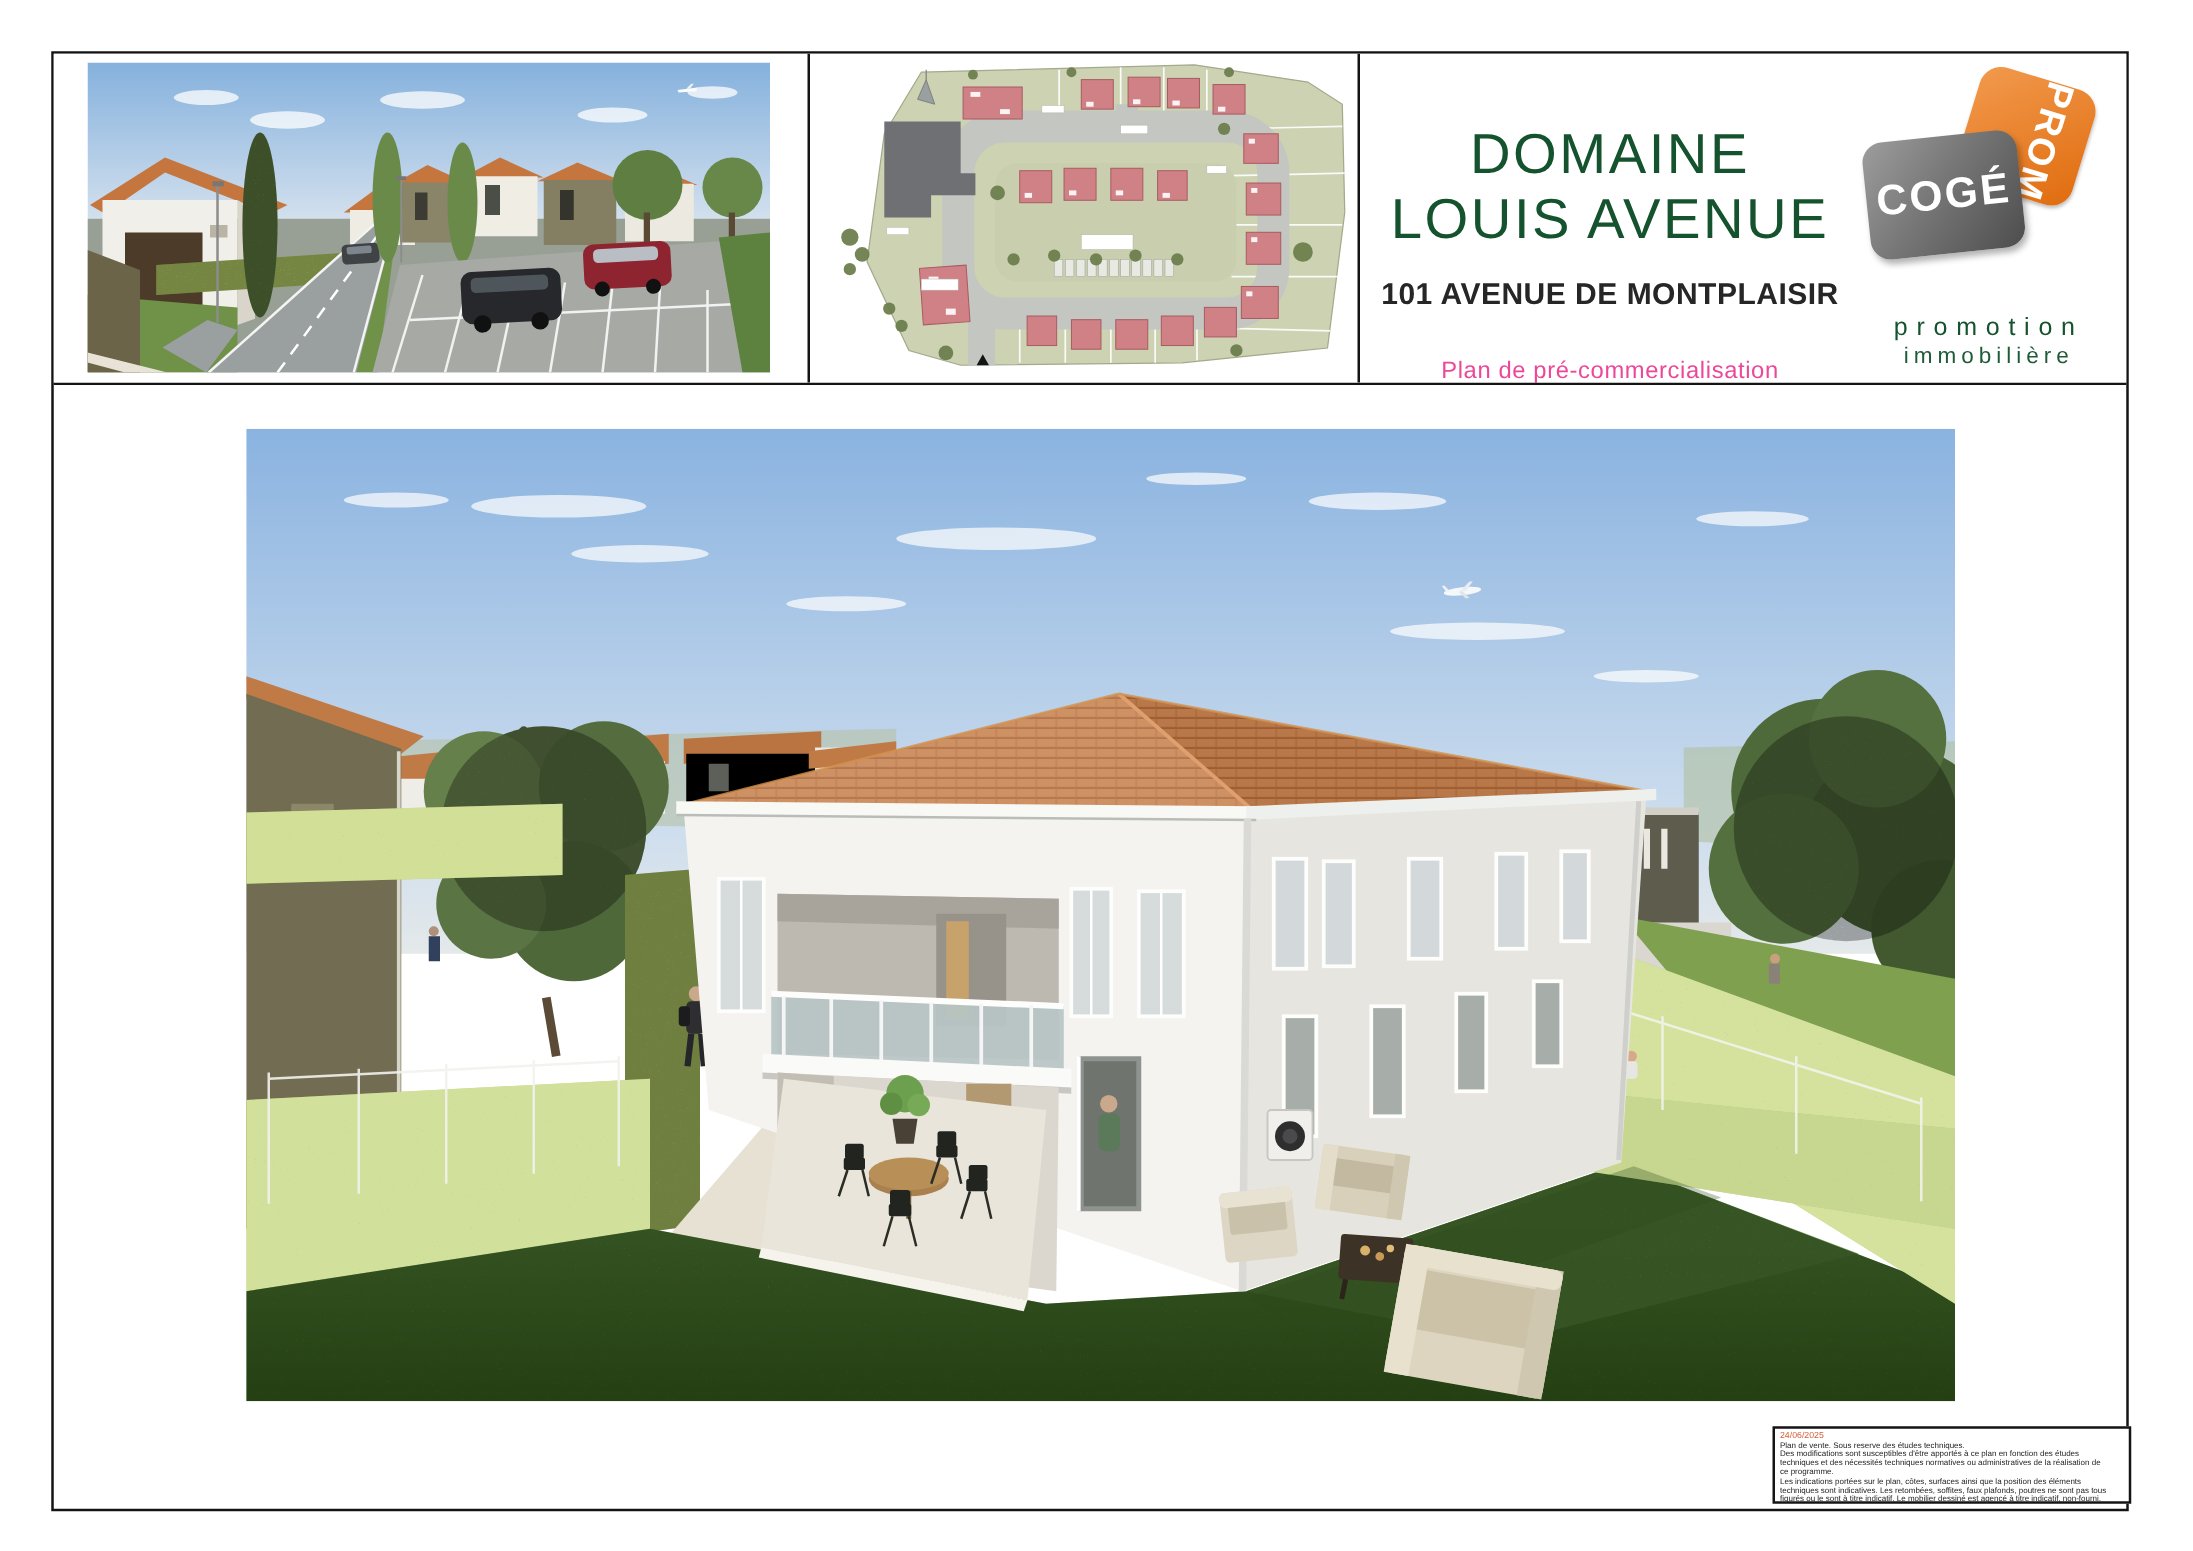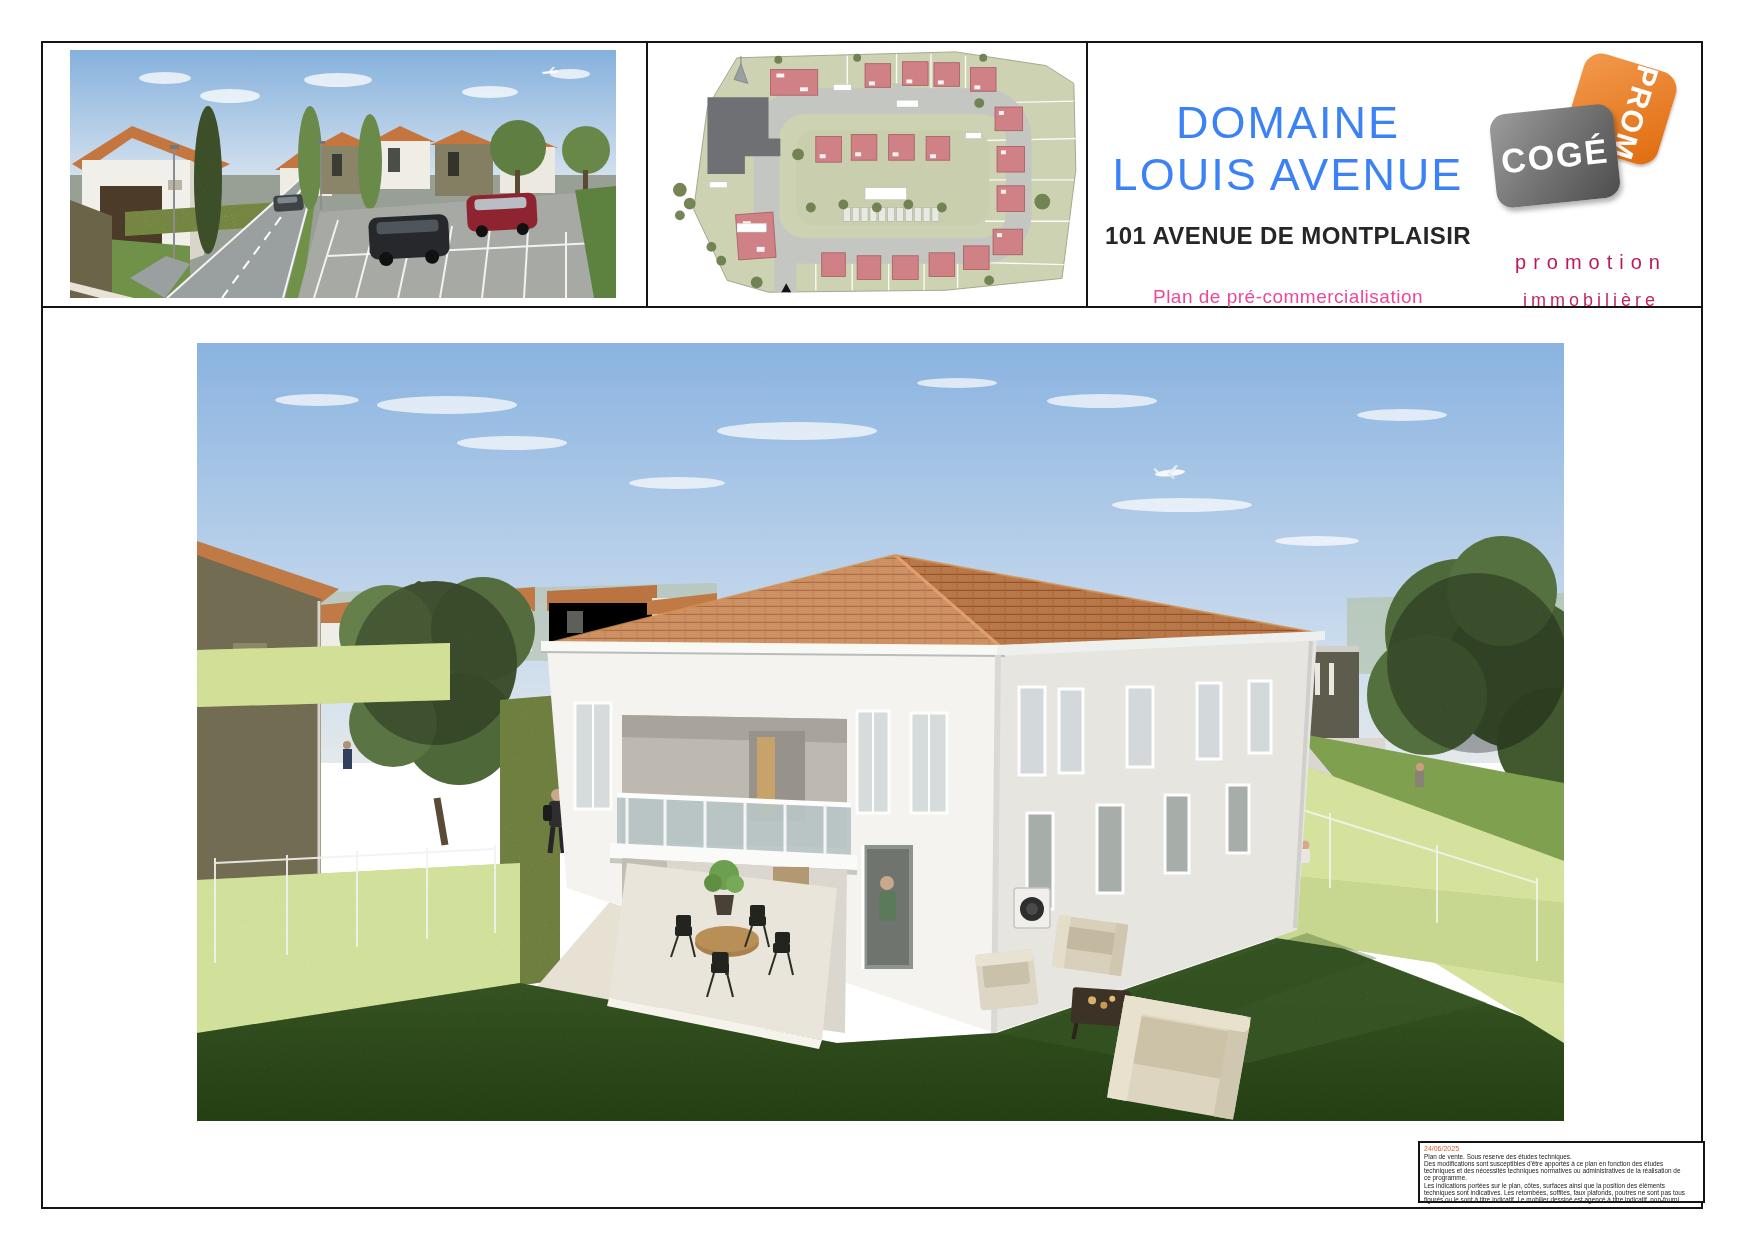--- a/index.html
+++ b/index.html
@@ -5,36 +5,36 @@
   html,body{margin:0;padding:0;background:#fff;width:1754px;height:1241px;overflow:hidden;
     font-family:"Liberation Sans","DejaVu Sans",sans-serif;}
   .frame{position:absolute;left:41px;top:41px;width:1662px;height:1168px;border:2px solid #141414;box-sizing:border-box;background:#fff;}
   .top-band{position:absolute;left:0;top:0;width:100%;height:265px;border-bottom:2px solid #141414;display:flex;box-sizing:border-box;}
   .panel-street{width:605px;border-right:2px solid #141414;position:relative;box-sizing:border-box;background:#fff;}
   .panel-plan{width:440px;border-right:2px solid #141414;position:relative;box-sizing:border-box;background:#fff;}
   .panel-title{flex:1;position:relative;background:#fff;}
   .street-img{position:absolute;left:27px;top:7px;width:546px;height:248px;}
   .plan-img{position:absolute;left:1px;top:1px;width:436px;height:261px;}
   .titles{position:absolute;left:0;top:0;width:400px;text-align:center;}
-  .t1,.t2{position:absolute;width:100%;font-size:45px;letter-spacing:2px;color:#3b82f6;font-weight:400;}
+  .t1,.t2{position:absolute;width:100%;font-size:45px;letter-spacing:2px;color:#14532d;font-weight:400;}
   .t1{top:54px}.t2{top:106px}
   .addr{position:absolute;top:180px;width:100%;text-align:center;font-size:24px;font-weight:bold;color:#262626;line-height:25px;letter-spacing:.4px;}
   .subtitle{position:absolute;top:243px;width:100%;text-align:center;font-size:19px;color:#ec4899;letter-spacing:.5px;}
   .logo{position:absolute;right:4px;top:10px;width:212px;height:250px;}
   .logo-orange{position:absolute;left:88px;top:8px;width:96px;height:96px;border-radius:18px;
     background:linear-gradient(140deg,#f29a4e,#e06c0e);transform:rotate(17deg);box-shadow:1px 2px 3px rgba(0,0,0,.25);}
   .logo-orange .prom-wrap{position:absolute;inset:0;display:flex;align-items:center;justify-content:center;}
   .logo-orange span{display:block;transform:rotate(90deg) translateY(-14px);color:#fff;font-weight:bold;font-size:30px;letter-spacing:2px;}
   .logo-gray{position:absolute;left:8px;top:56px;width:124px;height:94px;border-radius:16px;
     background:linear-gradient(130deg,#9d9d9d 0%,#777 45%,#4d4d4d 100%);transform:rotate(-6deg);
     display:flex;align-items:center;justify-content:center;box-shadow:2px 4px 5px rgba(0,0,0,.3);}
   .logo-gray span{color:#fff;font-weight:bold;font-size:34px;letter-spacing:2px;}
-  .tagline{position:absolute;left:0;top:198px;width:100%;text-align:center;color:#be185d;}
+  .tagline{position:absolute;left:0;top:198px;width:100%;text-align:center;color:#14532d;}
   .tagline .tg1{font-size:20px;letter-spacing:7px;}
-  .tagline .tg2{font-size:18px;letter-spacing:4px;margin-top:16px;opacity:.95;}
+  .tagline .tg2{font-size:18px;letter-spacing:4px;margin-top:0;opacity:.95;}
   .main-img{position:absolute;left:154px;top:300px;width:1367px;height:778px;}
   .disclaimer{position:absolute;left:1375px;top:1098px;width:287px;height:62px;border:2px solid #141414;
     box-sizing:border-box;padding:2px 4px;background:#fff;}
   .disc-date{font-size:7px;line-height:7.5px;color:#d2603a;}
   .disc-line{font-size:6.4px;line-height:7.3px;color:#222;white-space:nowrap;}
   svg{display:block}
 </style>
 </head>
 <body>
 

